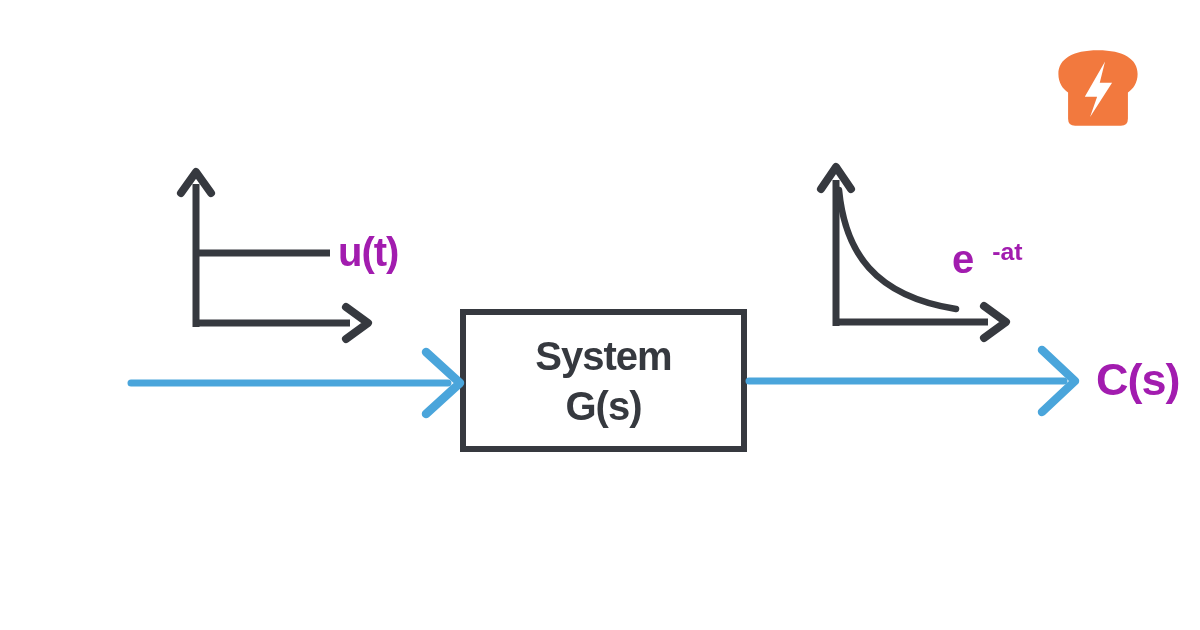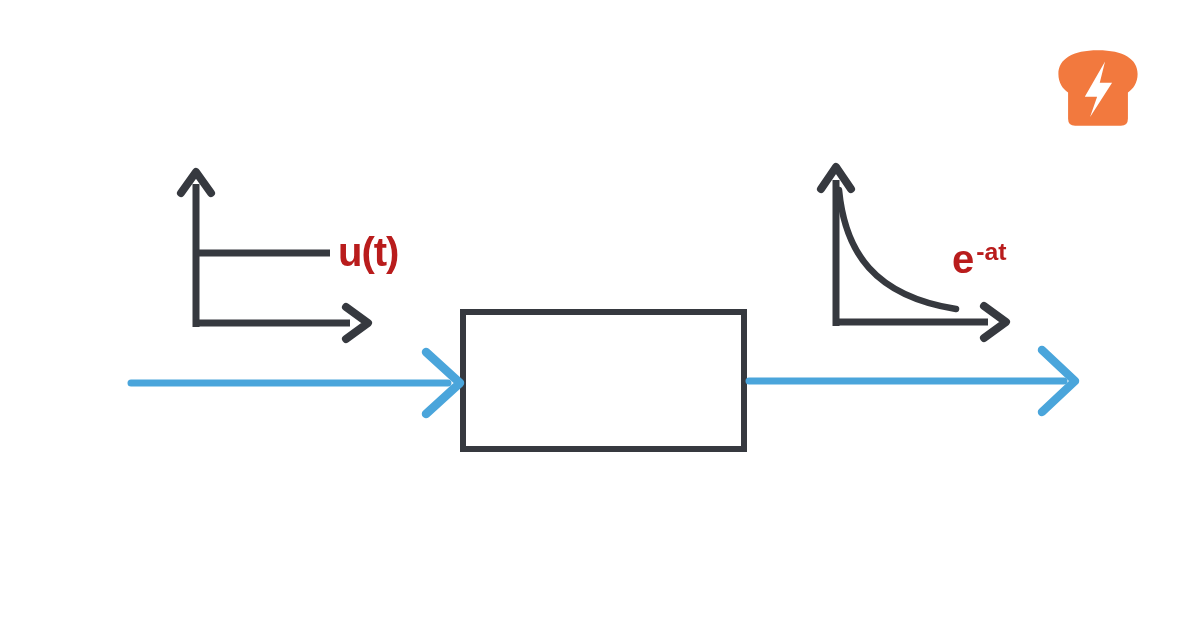--- a/index.html
+++ b/index.html
@@ -7,31 +7,31 @@
     position: relative;
     width: 1200px;
     height: 630px;
     background: #ffffff;
     overflow: hidden;
     font-family: "Liberation Sans", sans-serif;
   }
   .layer { position: absolute; left: 0; top: 0; width: 1200px; height: 630px; }
   .ink-text {
     position: absolute;
-    color: #b91c1c;
+    color: #a21caf;
     font-weight: 700;
     white-space: nowrap;
     line-height: 1.15;
   }
   .signal-label { font-size: 45px; letter-spacing: -1px; }
   .graph-label { font-size: 40px; letter-spacing: -1px; }
   .exp-label sup {
     font-size: 0.62em;
     vertical-align: 0.52em;
-    margin-left: 3px;
+    margin-left: 19px;
     letter-spacing: 0;
   }
   .system-block-text {
     position: absolute;
     left: 463px; top: 312px;
     width: 281px; height: 137px;
     display: flex;
     flex-direction: column;
     align-items: center;
     justify-content: center;
@@ -77,25 +77,30 @@
       <path d="M426 352 L460 383 L426 414" stroke="#4AA5DB" stroke-width="8.5" stroke-linecap="round" stroke-linejoin="round"></path>
     </g>
 
     <g>
       <path d="M749 381 L1064 381" stroke="#4AA5DB" stroke-width="7" stroke-linecap="round"></path>
       <path d="M1042 350 L1075 381 L1042 412" stroke="#4AA5DB" stroke-width="8.5" stroke-linecap="round" stroke-linejoin="round"></path>
     </g>
   </svg>
 
 
+  <div class="ink-text signal-label" style="left:1096px; top:354px;">C(s)</div>
 
   <div class="ink-text graph-label" style="left:338px; top:229px;">u(t)</div>
 
   <div class="ink-text graph-label exp-label" style="left:952px; top:236px;"><span>e</span><sup>-at</sup></div>
 
+  <div class="system-block-text">
+    <div>System</div>
+    <div>G(s)</div>
+  </div>
 
   <svg class="logo-badge" viewBox="0 0 100 100" xmlns="http://www.w3.org/2000/svg">
     <path d="M50 7 C 21 7, 5 17, 5 34 C 5 44, 10 51, 16 55
              L16 85 Q16 93 24 93 L76 93 Q84 93 84 85 L84 55
              C 90 51, 95 44, 95 34 C 95 17, 79 7, 50 7 Z" fill="#F2793E"></path>
     <path d="M58 20 L35 60 L49 60 L41 83 L66 44 L52 44 Z" fill="#ffffff"></path>
   </svg>
 
 </div>
 

